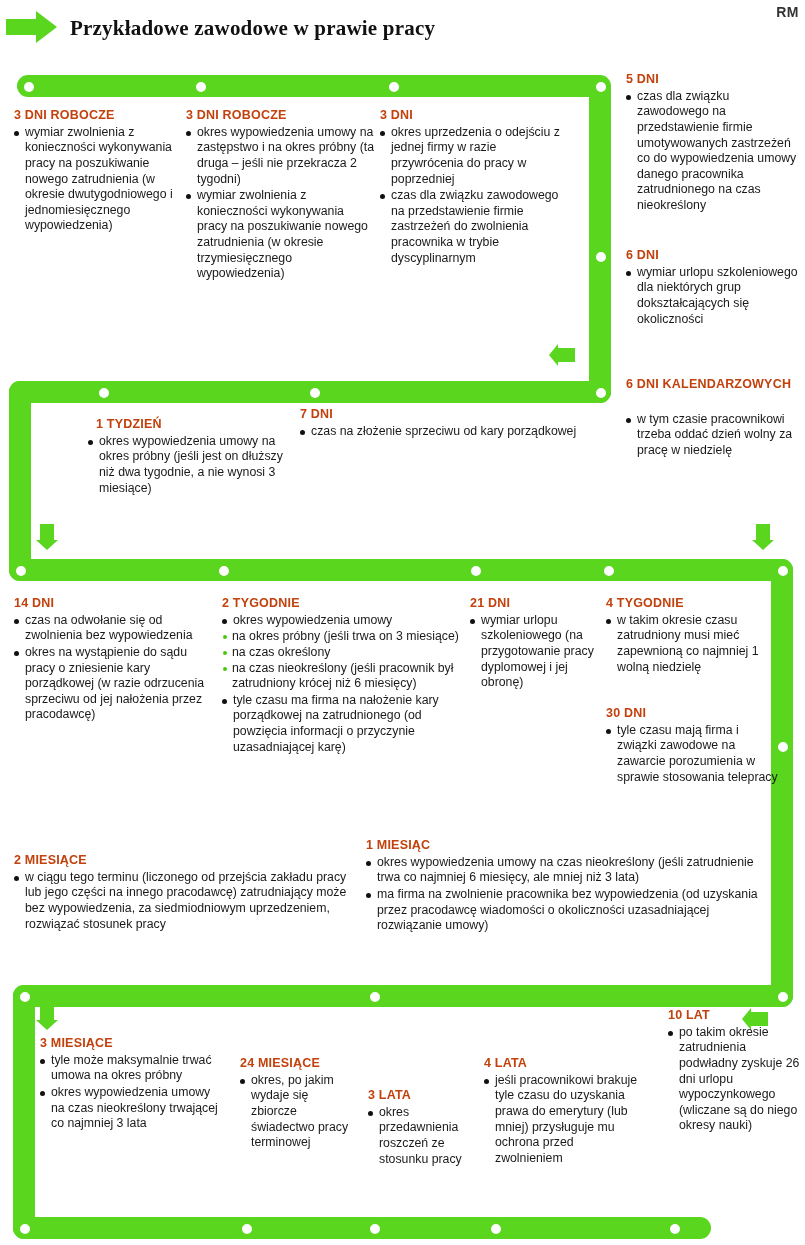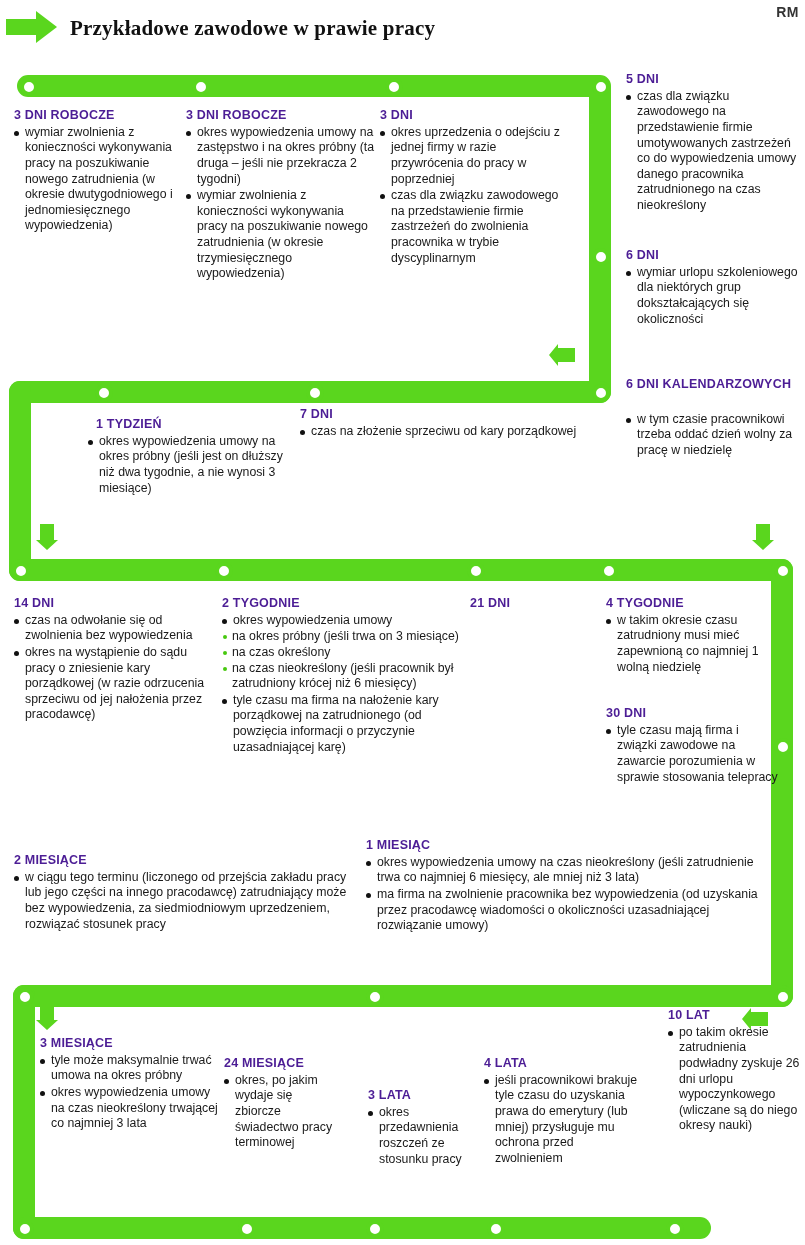--- a/index.html
+++ b/index.html
@@ -50,21 +50,21 @@
     background: #ffffff;
     border-radius: 50%;
     border: 4px solid #5ad61e;
   }
 
   .dirarrow { position:absolute; }
 
   
   .block { position: absolute; }
   .hd {
-    color: #4c1d95;
+    color: #c2410c;
     font-weight: bold;
     font-size: 12.5px;
     letter-spacing: .2px;
     margin-bottom: 2px;
     line-height: 1.18;
   }
   ul.items { list-style: none; margin: 0; padding: 0; }
   ul.items > li {
     position: relative;
     padding-left: 11px;
@@ -243,20 +243,23 @@
     <li>na czas określony</li>
     <li>na czas nieokreślony (jeśli pracownik był zatrudniony krócej niż 6 miesięcy)</li>
   </ul>
   <ul class="items">
     <li>tyle czasu ma firma na nałożenie kary porządkowej na zatrudnionego (od powzięcia informacji o przyczynie uzasadniającej karę)</li>
   </ul>
 </div>
 
 <div class="block" style="left:470px; top:596px; width:128px;">
   <div class="hd">21 DNI</div>
+  <ul class="items">
+    <li>wymiar urlopu szkoleniowego (na przygotowanie pracy dyplomowej i jej obronę)</li>
+  </ul>
 </div>
 
 <div class="block" style="left:606px; top:596px; width:172px;">
   <div class="hd">4 TYGODNIE</div>
   <ul class="items">
     <li>w takim okresie czasu zatrudniony musi mieć zapewnioną co najmniej 1 wolną niedzielę</li>
   </ul>
 </div>
 
 <div class="block" style="left:606px; top:706px; width:172px;">
@@ -282,21 +285,21 @@
 </div>
 
 <div class="block" style="left:40px; top:1036px; width:180px;">
   <div class="hd">3 MIESIĄCE</div>
   <ul class="items indent">
     <li>tyle może maksymalnie trwać umowa na okres próbny</li>
     <li>okres wypowiedzenia umowy na czas nieokreślony trwającej co najmniej 3 lata</li>
   </ul>
 </div>
 
-<div class="block" style="left:224px; top:1056px; width:112px;">
+<div class="block" style="left:240px; top:1056px; width:112px;">
   <div class="hd">24 MIESIĄCE</div>
   <ul class="items">
     <li>okres, po jakim wydaje się zbiorcze świadectwo pracy terminowej</li>
   </ul>
 </div>
 
 <div class="block" style="left:368px; top:1088px; width:104px;">
   <div class="hd">3 LATA</div>
   <ul class="items">
     <li>okres przedawnienia roszczeń ze stosunku pracy</li>

